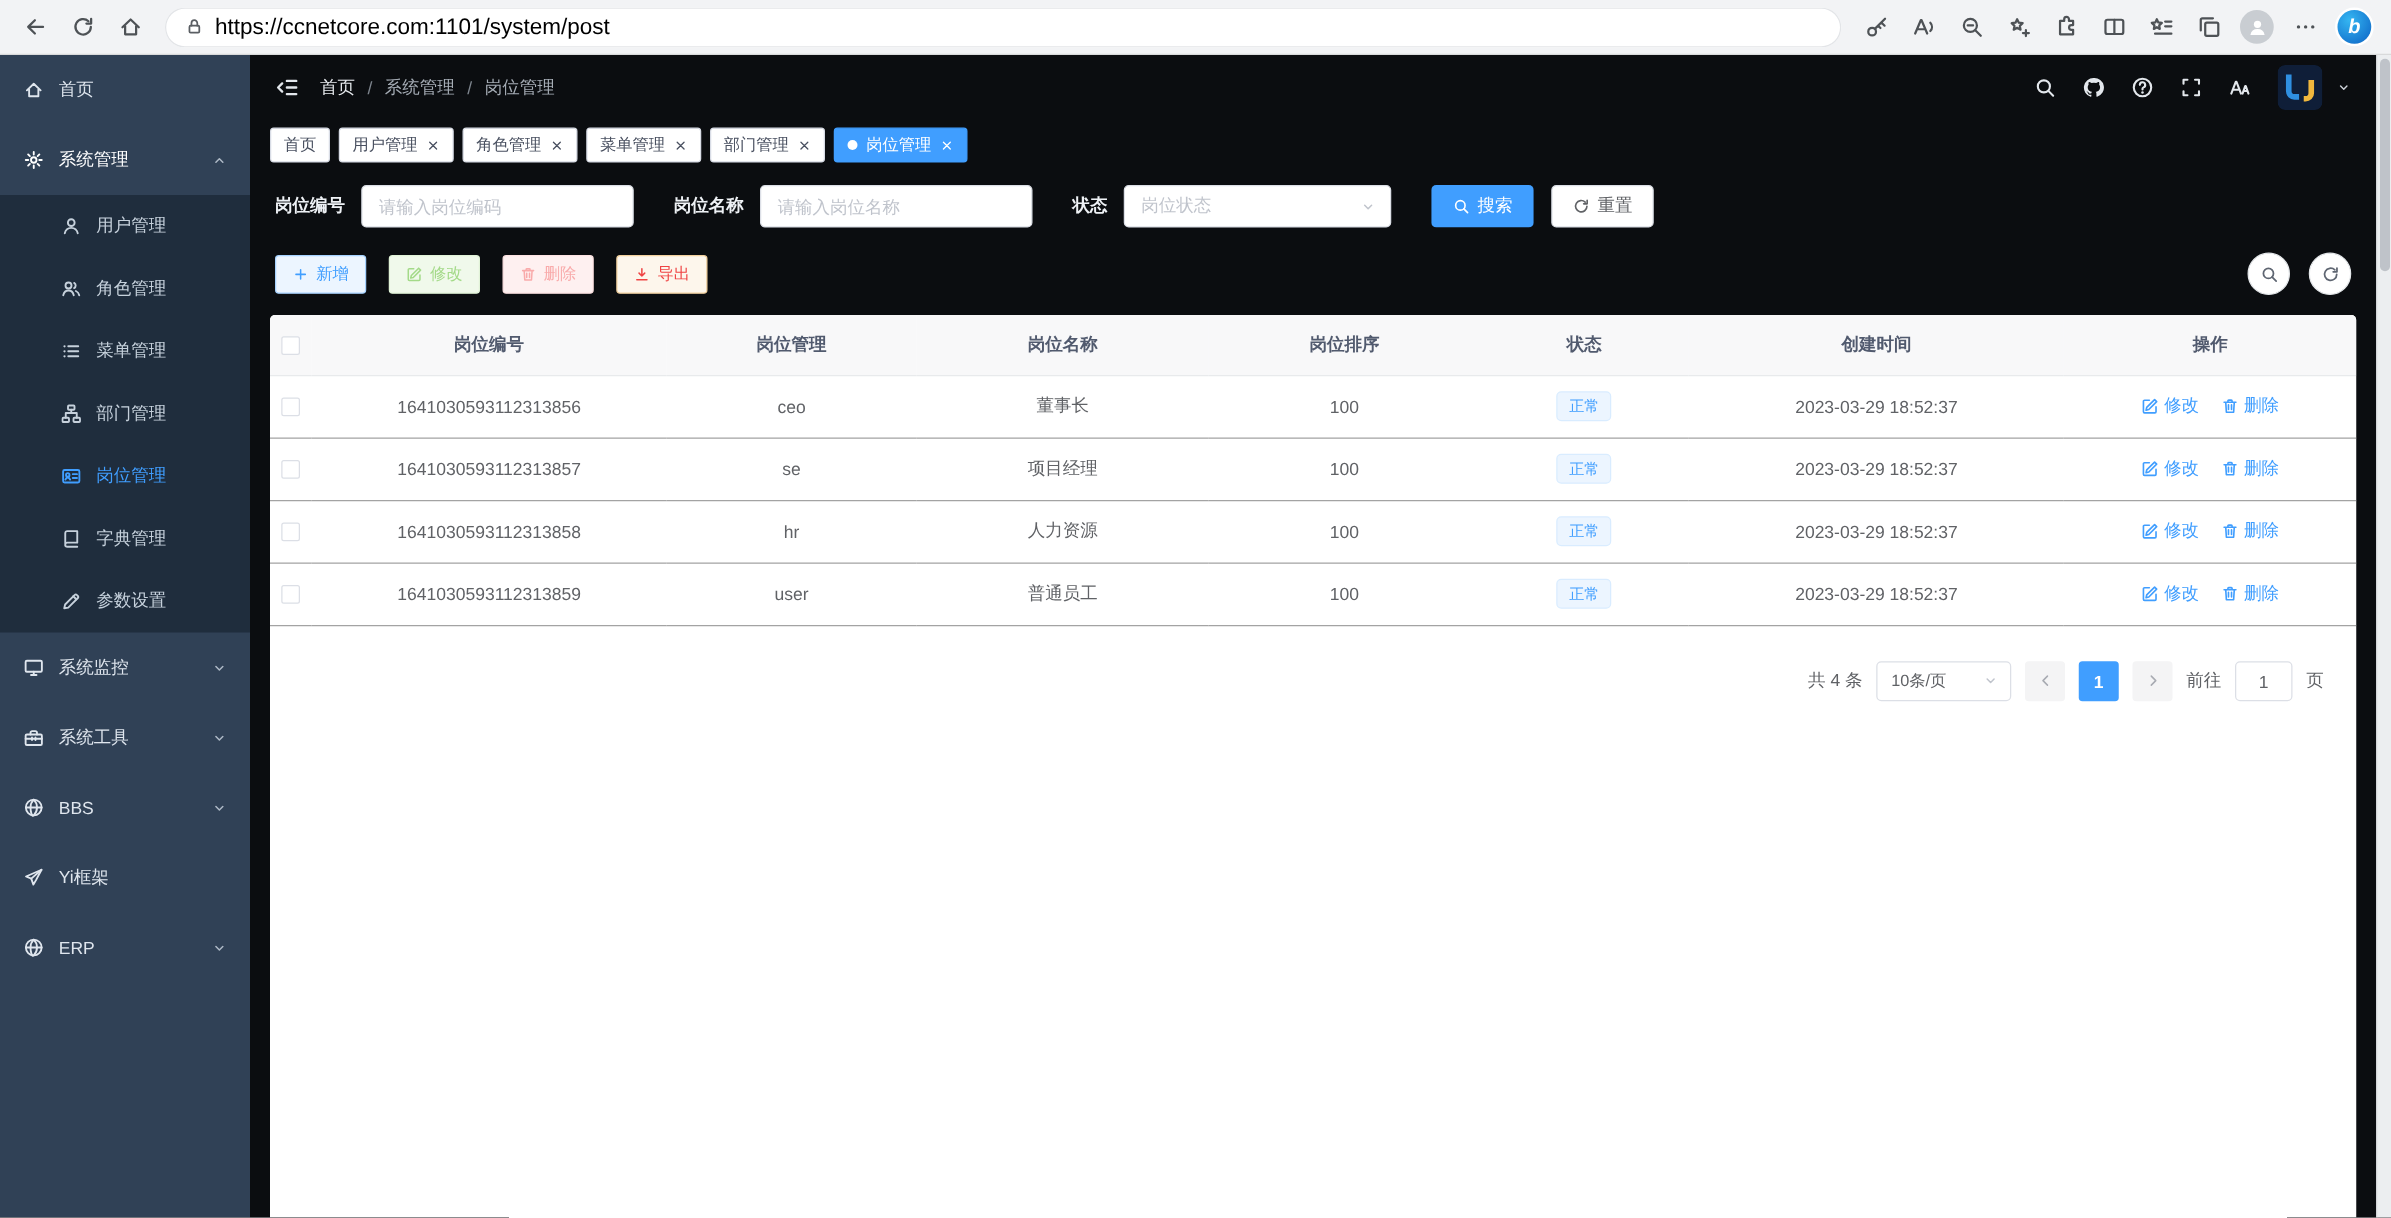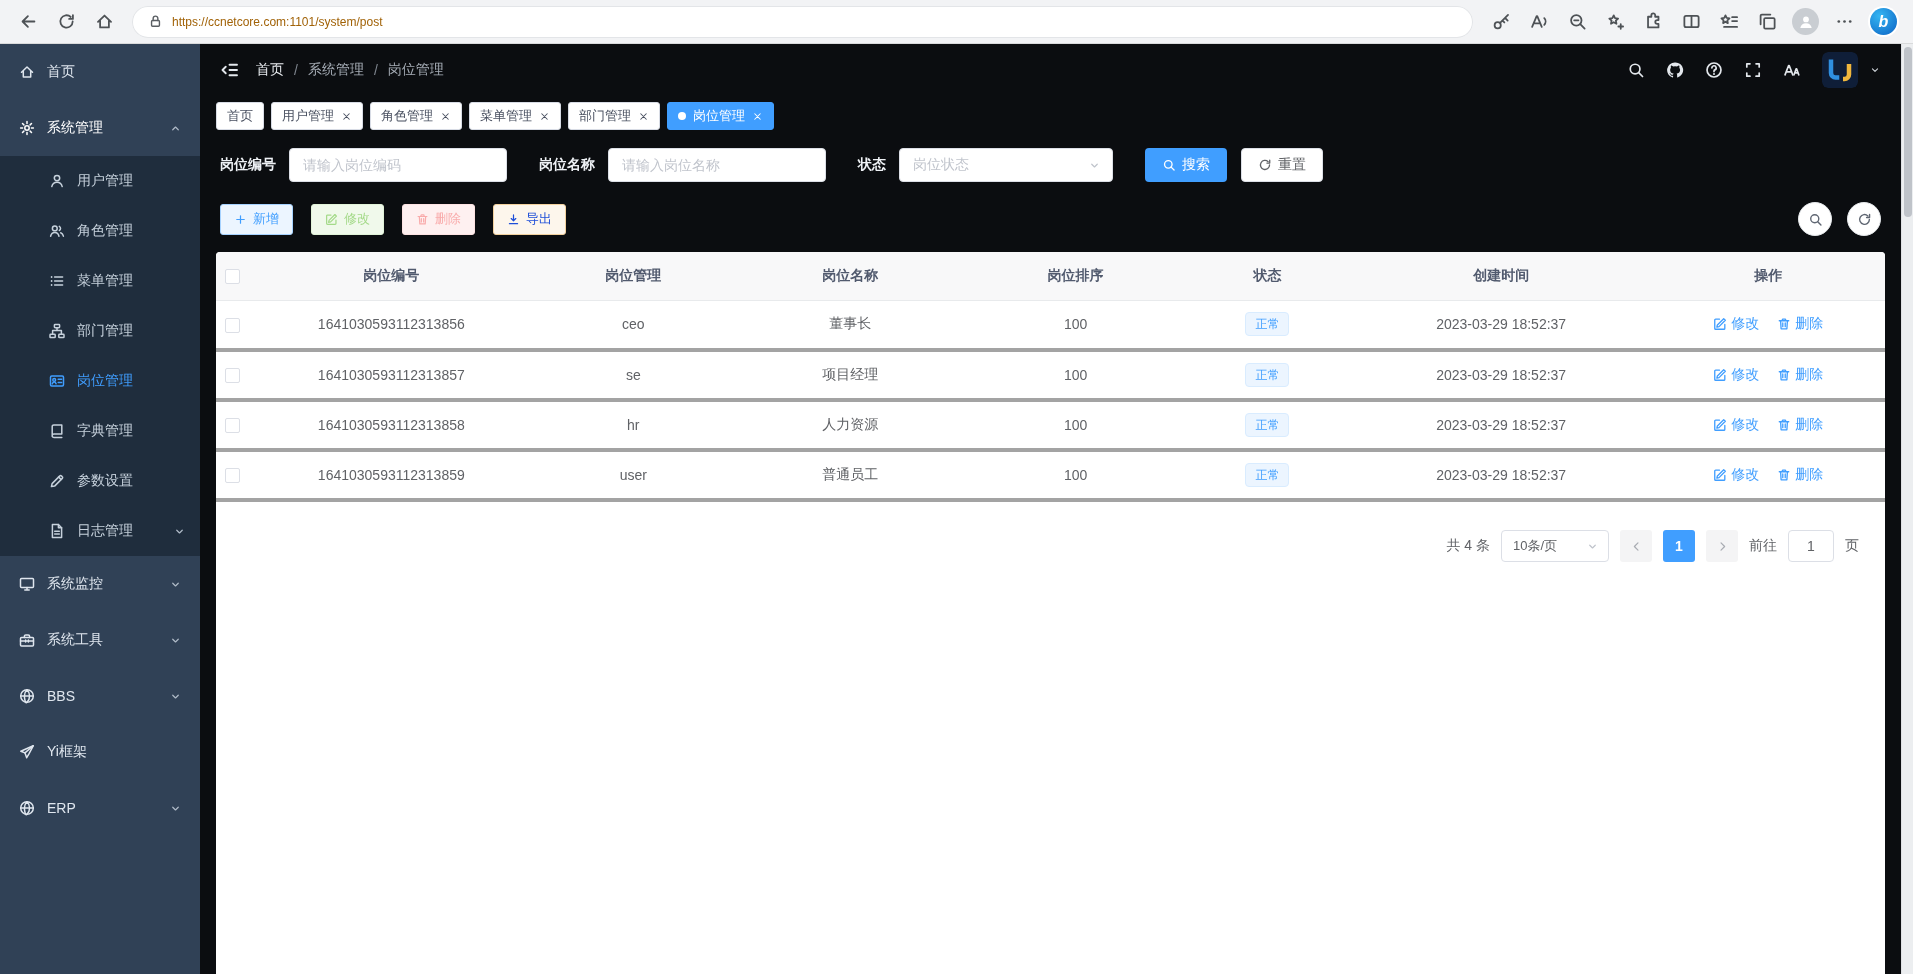--- a/index.html
+++ b/index.html
@@ -7,21 +7,21 @@
   body{font-family:"Liberation Sans","DejaVu Sans",sans-serif;background:#0b0d10}
   .screen{position:relative;width:1913px;height:974px}
 
   
   .browser{height:44px;background:#f2f3f5;border-bottom:1px solid #d9dadb;display:flex;align-items:center;padding:0 10px;gap:2px}
   .b-icon{width:36px;height:34px;border-radius:6px;display:flex;align-items:center;justify-content:center;color:#4e5256;flex-shrink:0;cursor:pointer}
   .b-icon svg{width:19px;height:19px}
   .omnibox{flex:1;height:32px;background:#fff;border-radius:16px;display:flex;align-items:center;gap:9px;padding:0 16px;margin:0 8px;box-shadow:inset 0 0 0 1px #e3e5e8;min-width:0;cursor:text}
   .omnibox .lock{display:flex;color:#5a5e63}
   .omnibox svg{width:15px;height:15px}
-  .url{font-size:12px;color:#a16207;white-space:nowrap;overflow:hidden}
+  .url{font-size:18px;color:#000000;white-space:nowrap;overflow:hidden}
   .b-avatar{width:27px;height:27px;border-radius:50%;background:#c9cdd2;color:#fff;display:flex;align-items:center;justify-content:center;margin:0 5px;cursor:pointer}
   .b-avatar svg{width:16px;height:16px}
   .bing{width:27px;height:27px;border-radius:50%;background:radial-gradient(circle at 35% 30%,#35b6f2,#0b62c4);display:flex;align-items:center;justify-content:center;color:#fff;font-weight:700;font-size:16px;font-style:italic;margin:0 6px;box-shadow:0 0 0 2px #fff;cursor:pointer}
 
   
   .app{display:flex;height:930px}
   .sidebar{width:200px;flex-shrink:0;background:#304156;overflow:hidden}
   .logo{height:56px;display:flex;align-items:center;gap:10px;padding:0 14px;background:#2d3d51;color:#fff;font-size:15px;font-weight:700;white-space:nowrap}
   .logo svg{width:24px;height:24px}
   .menu-item{display:flex;align-items:center;gap:11px;cursor:pointer;font-size:14px}
@@ -75,30 +75,30 @@
   .btn-primary{background:#409eff;color:#fff}
   .btn-default{background:#fff;border-color:#dcdfe6;color:#606266;margin-left:14px}
 
   
   .toolbar{display:flex;align-items:center;gap:18px;padding:20px 20px 0}
   .tb-btn{height:31px;border-radius:3px;display:inline-flex;align-items:center;gap:6px;padding:14px 13px;font-size:13px;cursor:pointer;border:1px solid;font-family:inherit}
   .tb-btn svg{width:13px;height:13px}
   .tb-add{background:#ecf5ff;border-color:#a6d2ff;color:#409eff}
   .tb-edit{background:#f0f9eb;border-color:#e1f3d8;color:#a4da89}
   .tb-del{background:#fef0f0;border-color:#fde2e2;color:#f9abab}
-  .tb-exp{background:#fdf6ec;border-color:#f3d19e;color:#1d4ed8}
+  .tb-exp{background:#fdf6ec;border-color:#f3d19e;color:#ef4444}
   .tb-right{margin-left:auto;display:flex;gap:15px}
   .circle-btn{width:34px;height:34px;border-radius:50%;background:#fff;border:1px solid #e4e7ea;display:flex;align-items:center;justify-content:center;color:#5f6672;cursor:pointer}
   .circle-btn svg{width:15px;height:15px}
 
   
   .card{flex:1;background:#fff;margin:16px 16px 0 16px;border-radius:4px 4px 0 0;overflow:hidden;display:flex;flex-direction:column}
   table{width:100%;border-collapse:collapse}
   thead th{background:#f8f8f9;height:48px;font-size:14px;color:#515a6e;font-weight:700;border-bottom:1px solid #e8eaec;text-align:center}
-  tbody td{height:50px;font-size:14px;color:#606266;border-bottom:4px solid #a3a3a3;text-align:center}
+  tbody td{height:50px;font-size:14px;color:#606266;border-bottom:1px solid #a3a3a3;text-align:center}
   .cb{display:inline-block;width:15px;height:15px;border:1px solid #dcdfe6;border-radius:2px;background:#fff;vertical-align:middle;cursor:pointer}
   .status-tag{display:inline-block;height:24px;line-height:22px;padding:0 9px;background:#ecf5ff;border:1px solid #d9ecff;border-radius:4px;color:#409eff;font-size:12px}
   .row-link{display:inline-flex;align-items:center;gap:4px;color:#409eff;font-size:14px;cursor:pointer;margin:0 9px;text-decoration:none}
   .row-link svg{width:14px;height:14px}
 
   
   .pagination{display:flex;align-items:center;justify-content:flex-end;gap:11px;padding:28px 26px 0;font-size:14px;color:#606266}
   .psize{width:108px;height:32px;border:1px solid #dcdfe6;border-radius:4px;background:#fff;display:flex;align-items:center;justify-content:space-between;padding:0 9px 0 11px;font-size:13px;color:#606266;cursor:pointer}
   .pbtn{min-width:32px;height:32px;border-radius:3px;background:#f4f4f5;display:flex;align-items:center;justify-content:center;color:#a8abb2;cursor:pointer}
   .pbtn svg{width:13px;height:13px}
@@ -292,34 +292,20 @@
               <span class="mi-label">字典管理</span>
             </div>
             <div class="menu-item sub">
               <span class="mi-icon">
                 <svg viewBox="0 0 16 16" width="1em" height="1em" fill="none" stroke="currentColor" stroke-width="1.5" stroke-linecap="round" stroke-linejoin="round">
                   <path d="M2.4 13.6l.7-3 7.7-7.7a1.1 1.1 0 0 1 1.6 0l.9.9a1.1 1.1 0 0 1 0 1.6l-7.7 7.7z"></path>
                   <path d="M9.6 4l2.4 2.4"></path>
                 </svg>
               </span>
               <span class="mi-label">参数设置</span>
-            </div>
-            <div class="menu-item sub">
-              <span class="mi-icon">
-                <svg viewBox="0 0 16 16" width="1em" height="1em" fill="none" stroke="currentColor" stroke-width="1.5" stroke-linecap="round" stroke-linejoin="round">
-                  <path d="M3.4 1.5h6l3.2 3.2v9.8H3.4z"></path>
-                  <path d="M9.4 1.5v3.2h3.2M5.7 8.2h4.6M5.7 11h4.6"></path>
-                </svg>
-              </span>
-              <span class="mi-label">日志管理</span>
-              <span class="chev">
-                <svg viewBox="0 0 16 16" width="1em" height="1em" fill="none" stroke="currentColor" stroke-width="1.5" stroke-linecap="round" stroke-linejoin="round">
-                  <path d="M4.6 6.4 8 9.8l3.4-3.4"></path>
-                </svg>
-              </span>
             </div>
           </div>
           <div class="menu-item top">
             <span class="mi-icon">
               <svg viewBox="0 0 16 16" width="1em" height="1em" fill="none" stroke="currentColor" stroke-width="1.5" stroke-linecap="round" stroke-linejoin="round">
                 <rect x="1.5" y="2.6" width="13" height="8.8" rx="1"></rect>
                 <path d="M5.8 14h4.4M8 11.4V14"></path>
               </svg>
             </span>
             <span class="mi-label">系统监控</span>

